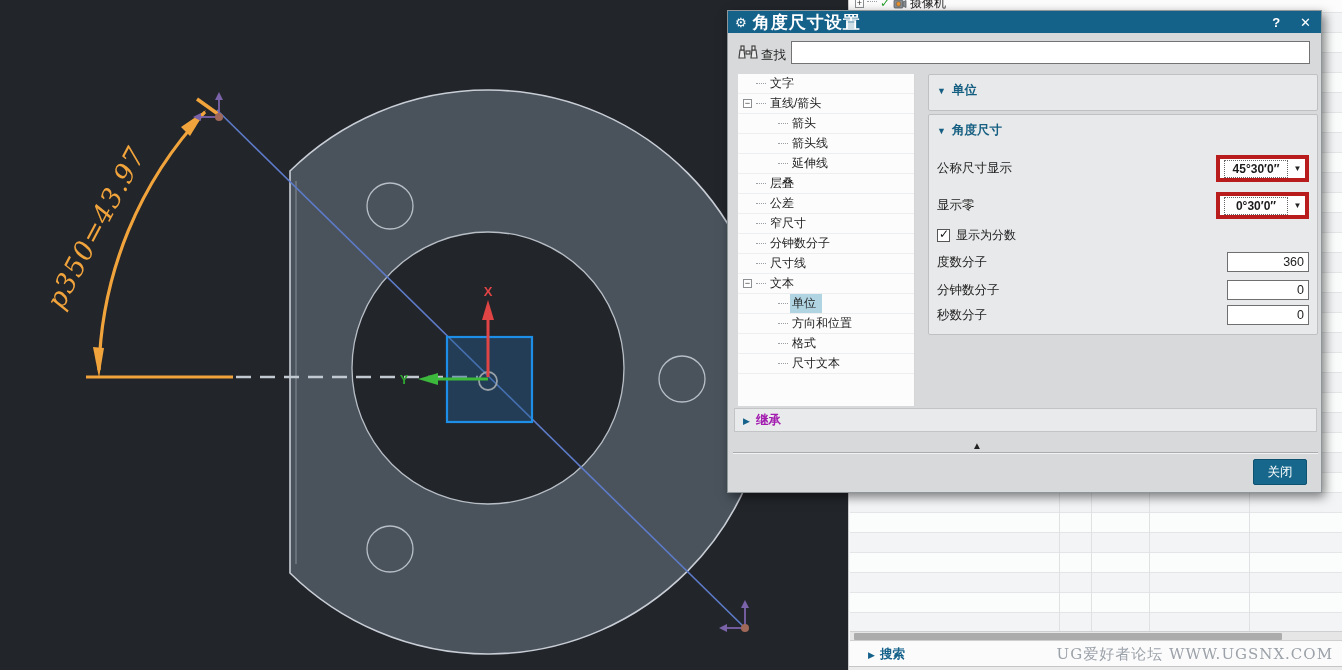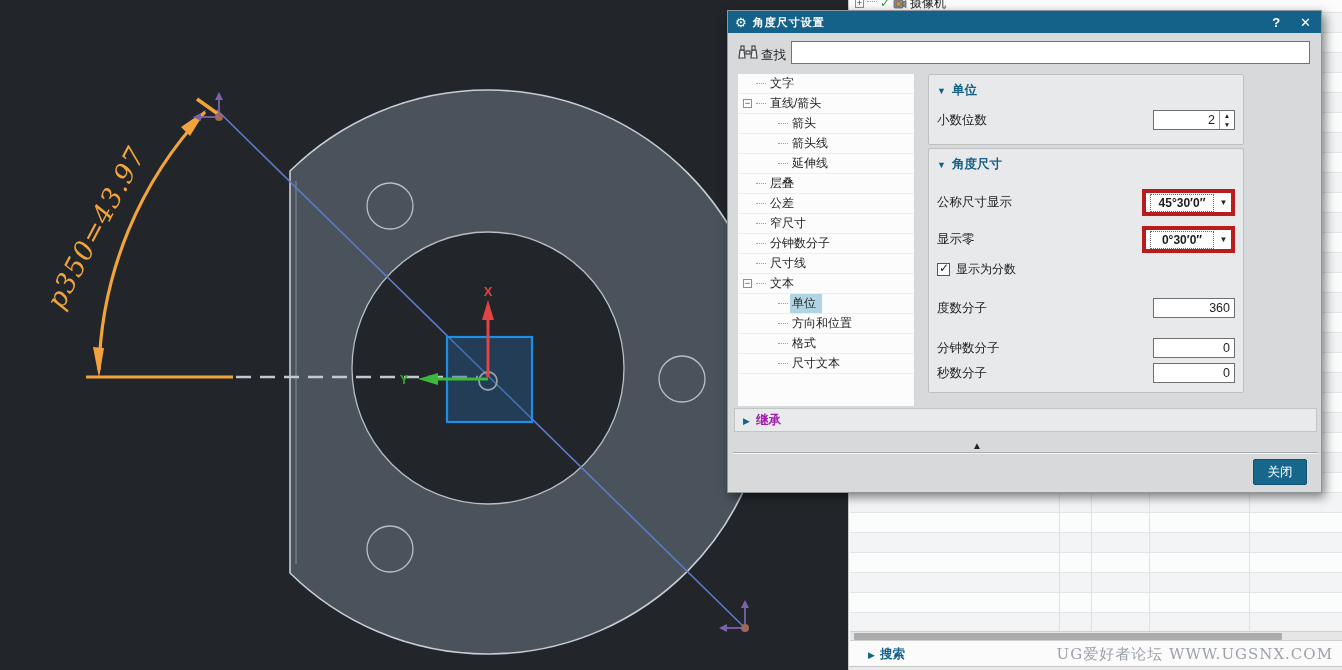--- a/index.html
+++ b/index.html
@@ -31,42 +31,42 @@
   .watermark{position:absolute;right:10px;top:0;color:#9ca2a9;font-family:"DejaVu Serif","Liberation Serif",serif;
              font-size:15px;letter-spacing:1px;line-height:24px;}
   .panel-bottom{position:absolute;left:0;top:666px;width:100%;height:4px;background:#ebebeb;border-top:1px solid #c6c6c6;}
 
   
   .dialog{position:absolute;left:727px;top:10px;width:595px;height:483px;z-index:3;
           background:#d8d9da;border:1px solid #8f969a;box-shadow:3px 4px 10px rgba(0,0,0,.5);}
   .titlebar{position:absolute;left:0;top:0;width:100%;height:22px;background:#14618a;color:#fff;
             display:flex;align-items:center;padding:0 10px 0 7px;}
   .titlebar .gear{font-size:13px;margin-right:6px;}
-  .titlebar .ttl{font-size:11px;font-weight:600;letter-spacing:1px;flex:1;}
+  .titlebar .ttl{font-size:17px;font-weight:600;letter-spacing:1px;flex:1;}
   .titlebar .tbtn{font-size:13px;font-weight:bold;margin-left:20px;cursor:default;}
   .findrow{position:absolute;left:0;top:22px;width:100%;height:40px;padding-left:12px;}
   .find-icon{position:absolute;left:9px;top:11px;}
   .find-label{position:absolute;left:33px;top:14px;font-size:12.5px;}
   .find-input{position:absolute;left:63px;top:8px;width:519px;height:23px;background:#fff;
               border:1px solid #737373;font-size:12px;padding:0 4px;outline:none;}
 
   
   .tree{position:absolute;left:10px;top:63px;width:177px;height:332px;background:#fcfcfd;
         border-right:1px solid #d5d5d5;}
   .tree-row{position:relative;height:20px;line-height:19px;border-bottom:1px solid #eceef0;white-space:nowrap;}
   .tree-row.selected .lab-wrap{background:#b0d4e2;}
   .expander{position:absolute;left:5px;top:5px;width:9px;height:9px;border:1px solid #8d9092;background:#fff;
             font-size:9px;line-height:7px;text-align:center;color:#333;}
   .lvl1{padding-left:18px;}
   .lvl2{padding-left:40px;}
   .lab-wrap{display:inline-block;padding:0 6px 0 2px;}
   .tree .treedots{margin-right:2px;}
 
   
-  .settings{position:absolute;left:200px;top:63px;width:316px;}
+  .settings{position:absolute;left:200px;top:63px;width:390px;}
   .group{background:#e8e9ea;border:1px solid #bfc0c2;border-radius:2px;padding:4px 8px 7px 8px;margin-bottom:3px;}
   .group-h{color:#155f82;font-weight:bold;font-size:12.5px;padding:3px 0 4px 0;}
   .group-h .tri{font-size:9px;margin-right:6px;}
   .srow{display:flex;justify-content:space-between;align-items:center;margin:7px 0;}
   .srow .lbl{font-size:12.5px;}
   .numbox{width:82px;height:20px;background:#fff;border:1px solid #6f6f6f;display:flex;align-items:center;}
   .numbox .val{flex:1;text-align:right;padding-right:4px;font-size:12.5px;}
   .spincol{width:15px;height:100%;border-left:1px solid #9a9a9a;display:flex;flex-direction:column;}
   .spincol span{flex:1;font-size:6.5px;line-height:9px;text-align:center;color:#222;}
   .ddbox{width:93px;height:27px;background:#fff;border:4px solid #b91c1c;display:flex;align-items:center;}
@@ -210,30 +210,20 @@
         <div class="tree-row lvl2 selected"><span class="treedots"></span><span class="lab-wrap">单位</span></div>
         <div class="tree-row lvl2"><span class="treedots"></span><span class="lab-wrap">方向和位置</span></div>
         <div class="tree-row lvl2"><span class="treedots"></span><span class="lab-wrap">格式</span></div>
         <div class="tree-row lvl2"><span class="treedots"></span><span class="lab-wrap">尺寸文本</span></div>
       </div>
 
     <div class="settings">
 
       <div class="group">
         <div class="group-h"><span class="tri">▼</span><span>单位</span></div>
-        <div class="srow">
-          <span class="lbl">小数位数</span>
-          <div class="numbox">
-            <span class="val">2</span>
-            <span class="spincol">
-              <span>▲</span>
-              <span>▼</span>
-            </span>
-          </div>
-        </div>
       </div>
 
       <div class="group">
         <div class="group-h"><span class="tri">▼</span><span>角度尺寸</span></div>
         <div class="srow" style="margin-top:12px">
           <span class="lbl">公称尺寸显示</span>
           <div class="ddbox">
             <span class="preview">45°30′0″</span>
             <span class="dda">▼</span>
           </div>
@@ -244,21 +234,21 @@
             <span class="preview">0°30′0″</span>
             <span class="dda">▼</span>
           </div>
         </div>
         <div class="chkrow">
           <span class="chk">
               <span class="mark">✓</span>
             </span>
           <span class="lbl">显示为分数</span>
         </div>
-        <div class="srow" style="margin:20px 0">
+        <div class="srow" style="margin:8px 0">
           <span class="lbl">度数分子</span>
           <div class="numbox">
               <span class="val">360</span>
             </div>
         </div>
         <div class="srow" style="margin:5px 0">
           <span class="lbl">分钟数分子</span>
           <div class="numbox">
               <span class="val">0</span>
             </div>

